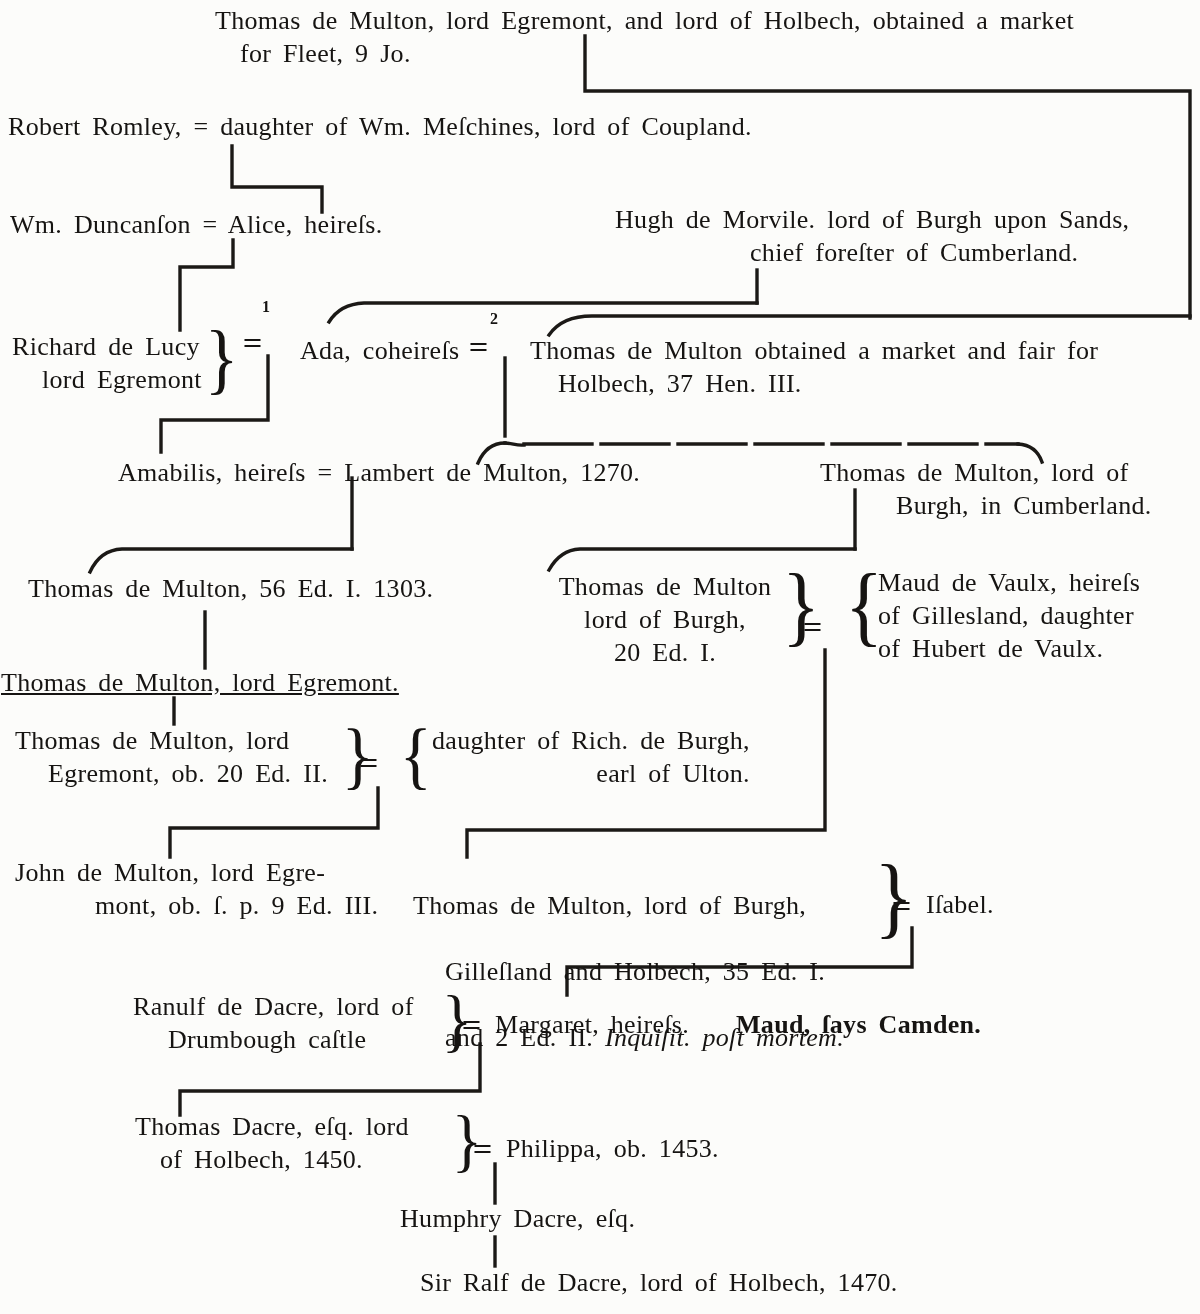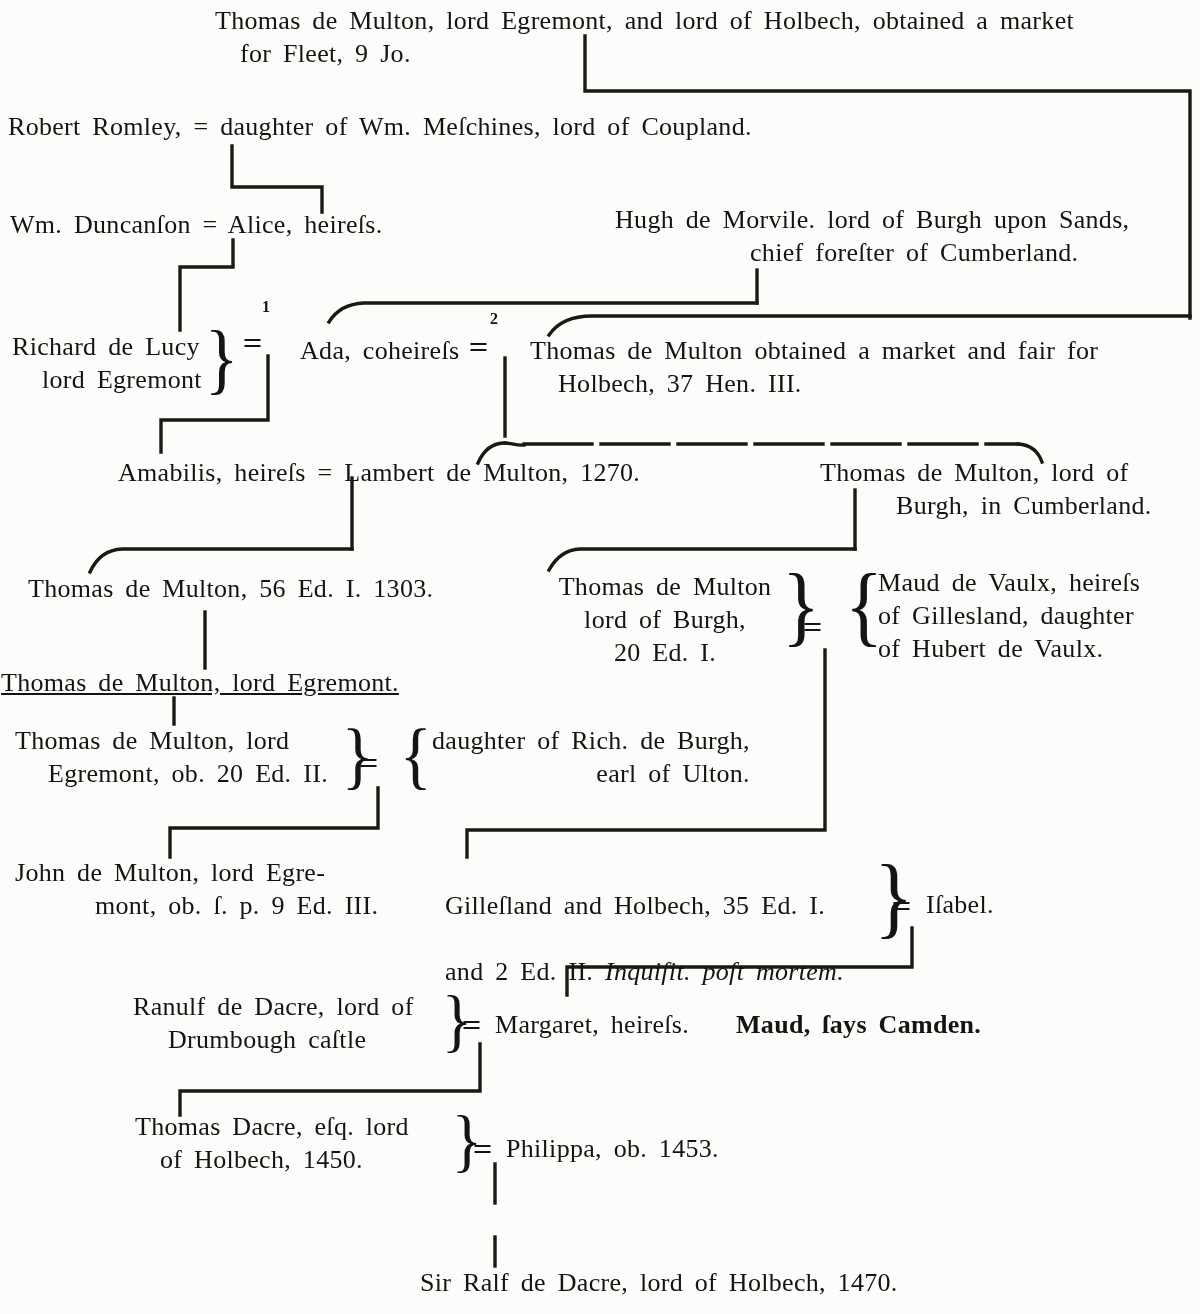--- a/index.html
+++ b/index.html
@@ -103,36 +103,38 @@
   <span class="brace" style="left:340px;top:718px;font-size:74px;line-height:74px;">}</span>
   <span class="eq" style="left:360px;top:750px;">=</span>
   <span class="brace" style="left:398px;top:718px;font-size:74px;line-height:74px;">{</span>
   <div class="tb" style="left:510px;top:724px;text-indent:-78px;text-align:right;">daughter  of  Rich.  de  Burgh,
 earl of Ulton.</div>
 
   <div class="tb" style="left:95px;top:856px;text-indent:-80px;">John de Multon,  lord Egre-
 mont, ob. ſ. p. 9 Ed. III.</div>
 
   <div class="tb" style="left:445px;top:856px;">
+    <div style="text-indent:-32px;">Thomas  de  Multon,  lord  of  Burgh,</div>
     <div>Gilleſland  and  Holbech,  35 Ed. I.</div>
     <div><span>and 2 Ed. II. </span><span class="it">Inquiſit. poſt mortem.</span></div>
   </div>
   <span class="brace" style="left:872px;top:852px;font-size:90px;line-height:90px;">}</span>
   <span class="eq" style="left:893px;top:893px;">=</span>
   <div class="tb" style="left:926px;top:888px;">Iſabel.</div>
 
   <div class="tb" style="left:168px;top:990px;text-indent:-35px;">Ranulf de Dacre,  lord of
 Drumbough caſtle</div>
   <span class="brace" style="left:440px;top:986px;font-size:70px;line-height:70px;">}</span>
   <span class="eq" style="left:463px;top:1012px;">=</span>
   <div class="tb" style="left:495px;top:1008px;">Margaret,  heireſs.</div>
   <div class="tb" style="left:736px;top:1008px;font-weight:bold;">Maud,  ſays Camden.</div>
 
   <div class="tb" style="left:160px;top:1110px;text-indent:-25px;">Thomas  Dacre,  eſq.  lord
 of Holbech,  1450.</div>
   <span class="brace" style="left:450px;top:1106px;font-size:70px;line-height:70px;">}</span>
   <span class="eq" style="left:474px;top:1136px;">=</span>
   <div class="tb" style="left:506px;top:1132px;">Philippa,  ob. 1453.</div>
 
+  <div class="tb" style="left:400px;top:1202px;">Humphry Dacre,  eſq.</div>
 
   <div class="tb" style="left:420px;top:1266px;">Sir Ralf de Dacre,  lord of Holbech,  1470.</div>
 
 </div>
 
 </body></html>

